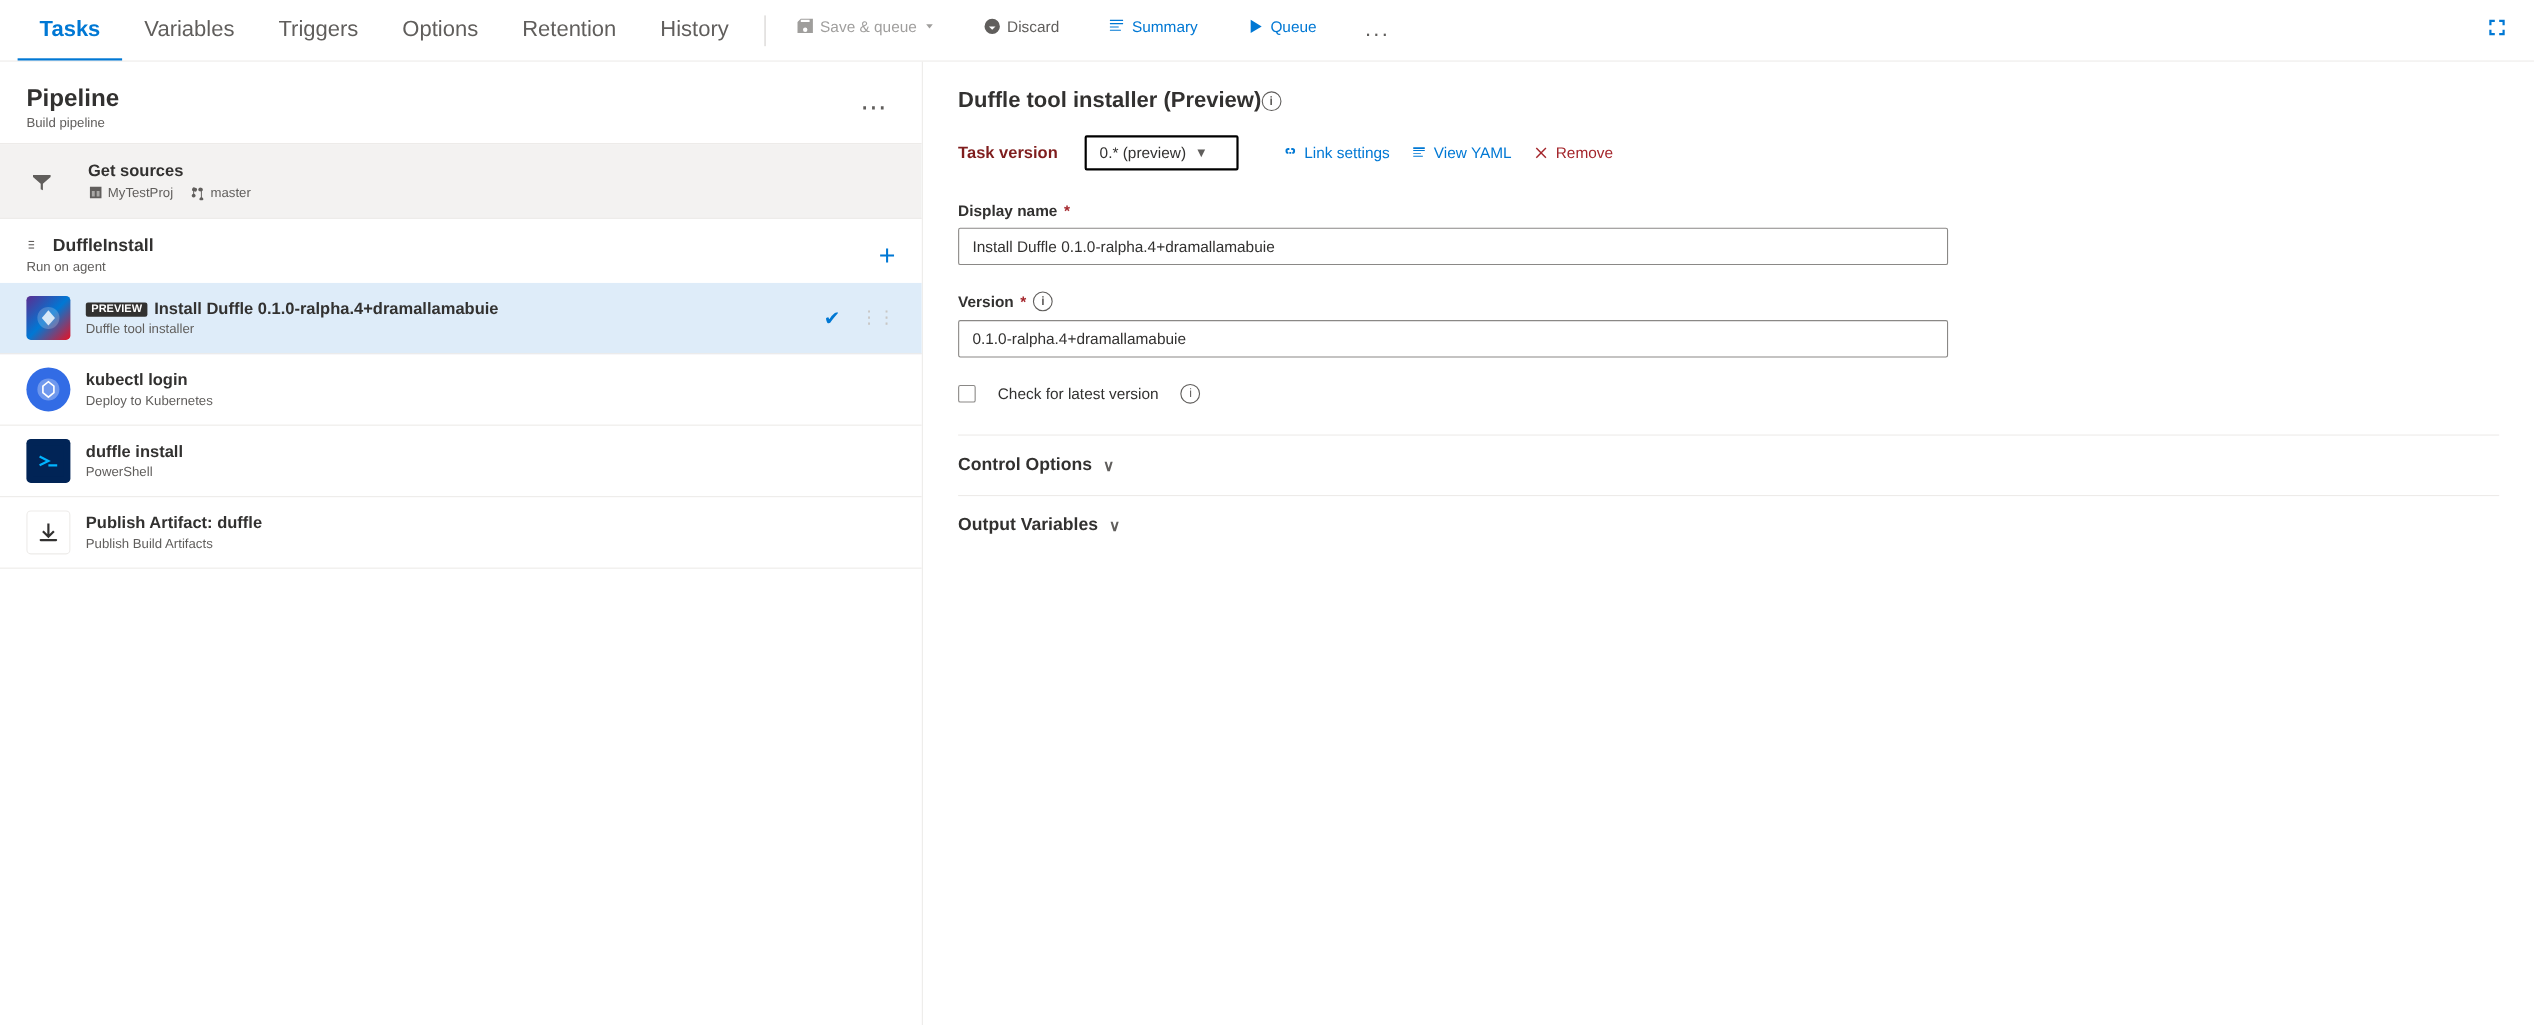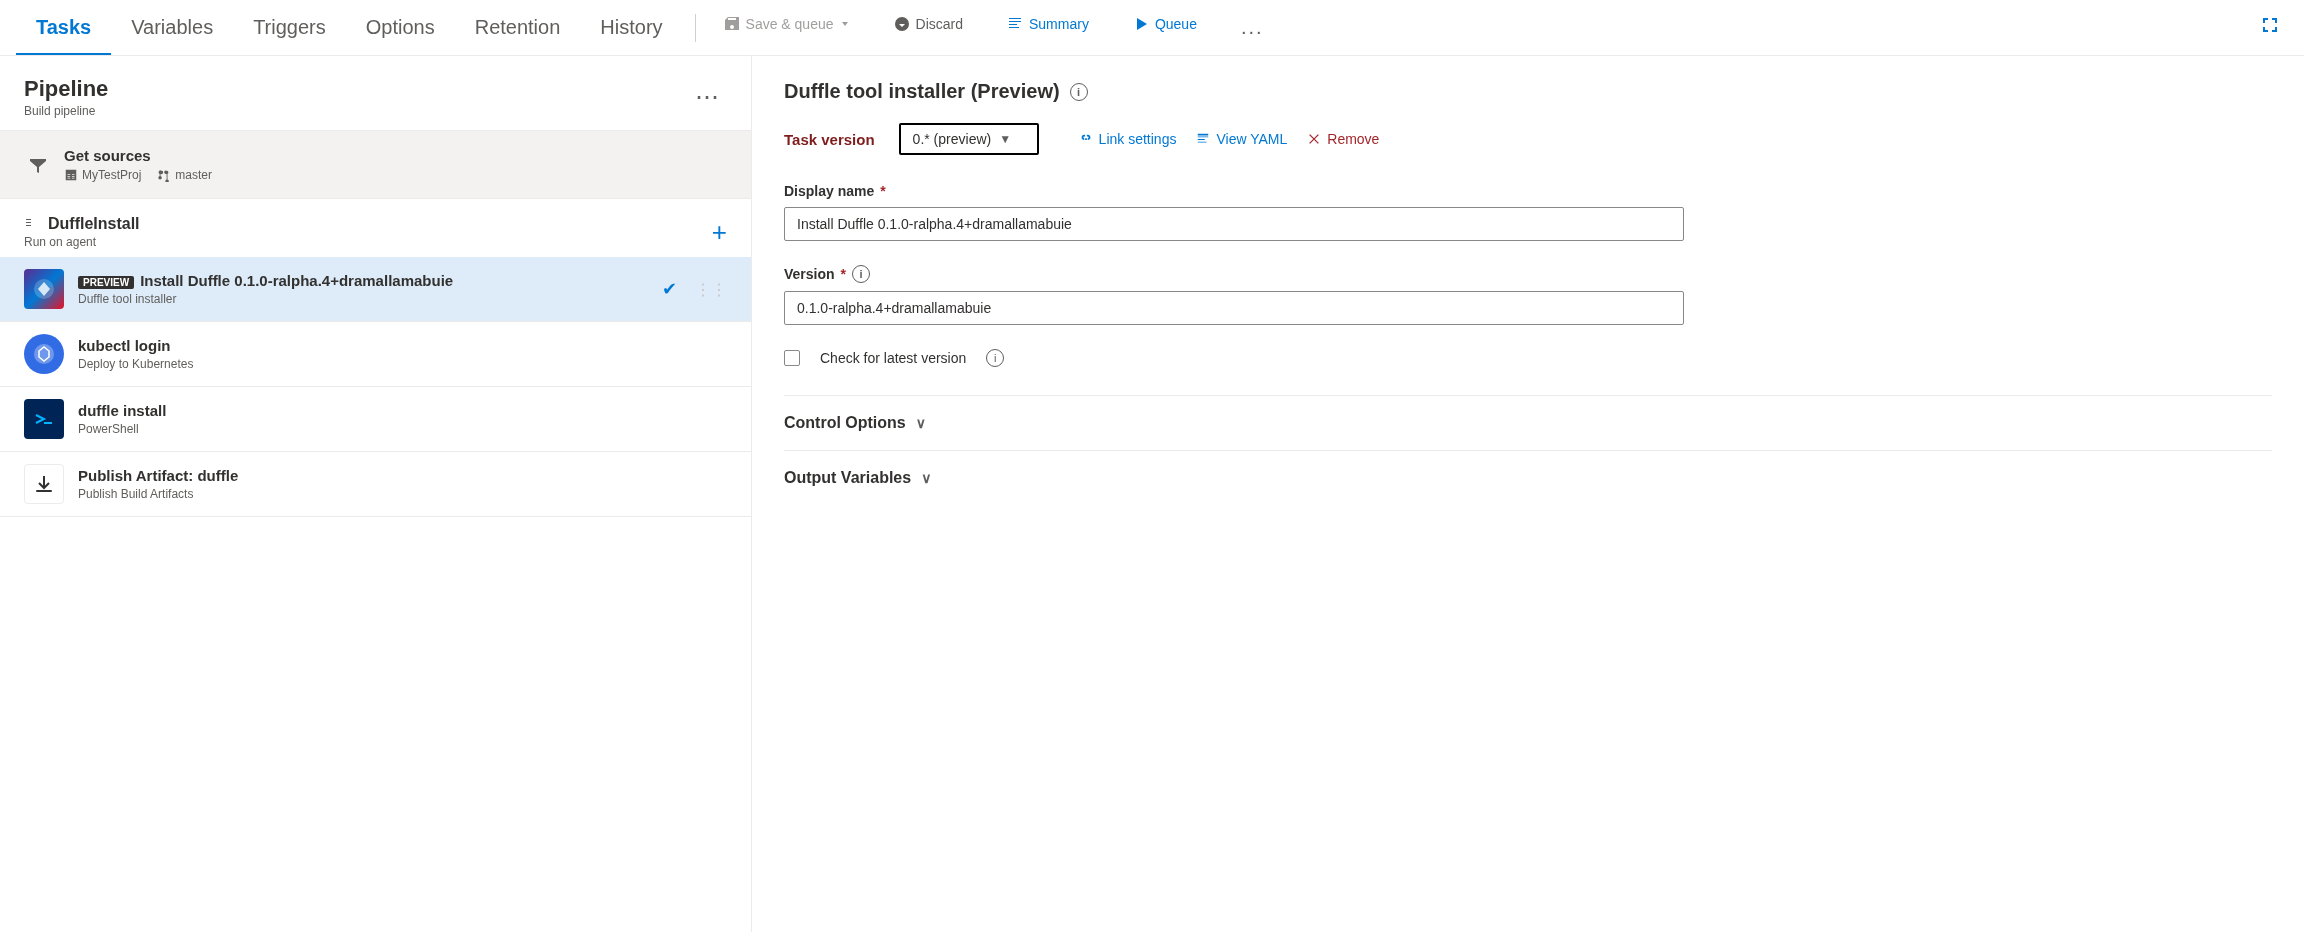--- a/index.html
+++ b/index.html
@@ -96,21 +96,21 @@
     }
 
     
     .main-content {
       display: flex;
       height: calc(932px - 56px);
     }
 
     
     .left-panel {
-      width: 752px;
+      width: 839px;
       border-right: 1px solid #edebe9;
       display: flex;
       flex-direction: column;
       overflow: hidden;
     }
 
     
     .pipeline-header {
       display: flex;
       align-items: center;
@@ -128,21 +128,21 @@
       color: #605e5c;
       padding: 4px 8px;
     }
 
     
     .get-sources {
       display: flex;
       align-items: center;
       padding: 16px 24px;
       background: #f3f2f1;
-      gap: 12px;
+      gap: 28px;
       border-bottom: 1px solid #edebe9;
     }
     .get-sources-title { font-size: 15px; font-weight: 600; }
     .get-sources-meta {
       display: flex;
       align-items: center;
       gap: 16px;
       margin-top: 4px;
       font-size: 12px;
       color: #605e5c;
@@ -242,21 +242,21 @@
       padding: 24px 32px;
       overflow-y: auto;
     }
     .task-detail-title {
       font-size: 20px;
       font-weight: 600;
       color: #323130;
       margin-bottom: 20px;
       display: flex;
       align-items: center;
-      gap: 10px;
+      gap: 0;
     }
     .info-circle {
       display: inline-flex;
       align-items: center;
       justify-content: center;
       width: 18px;
       height: 18px;
       border: 1.5px solid #605e5c;
       border-radius: 50%;
       font-size: 11px;

